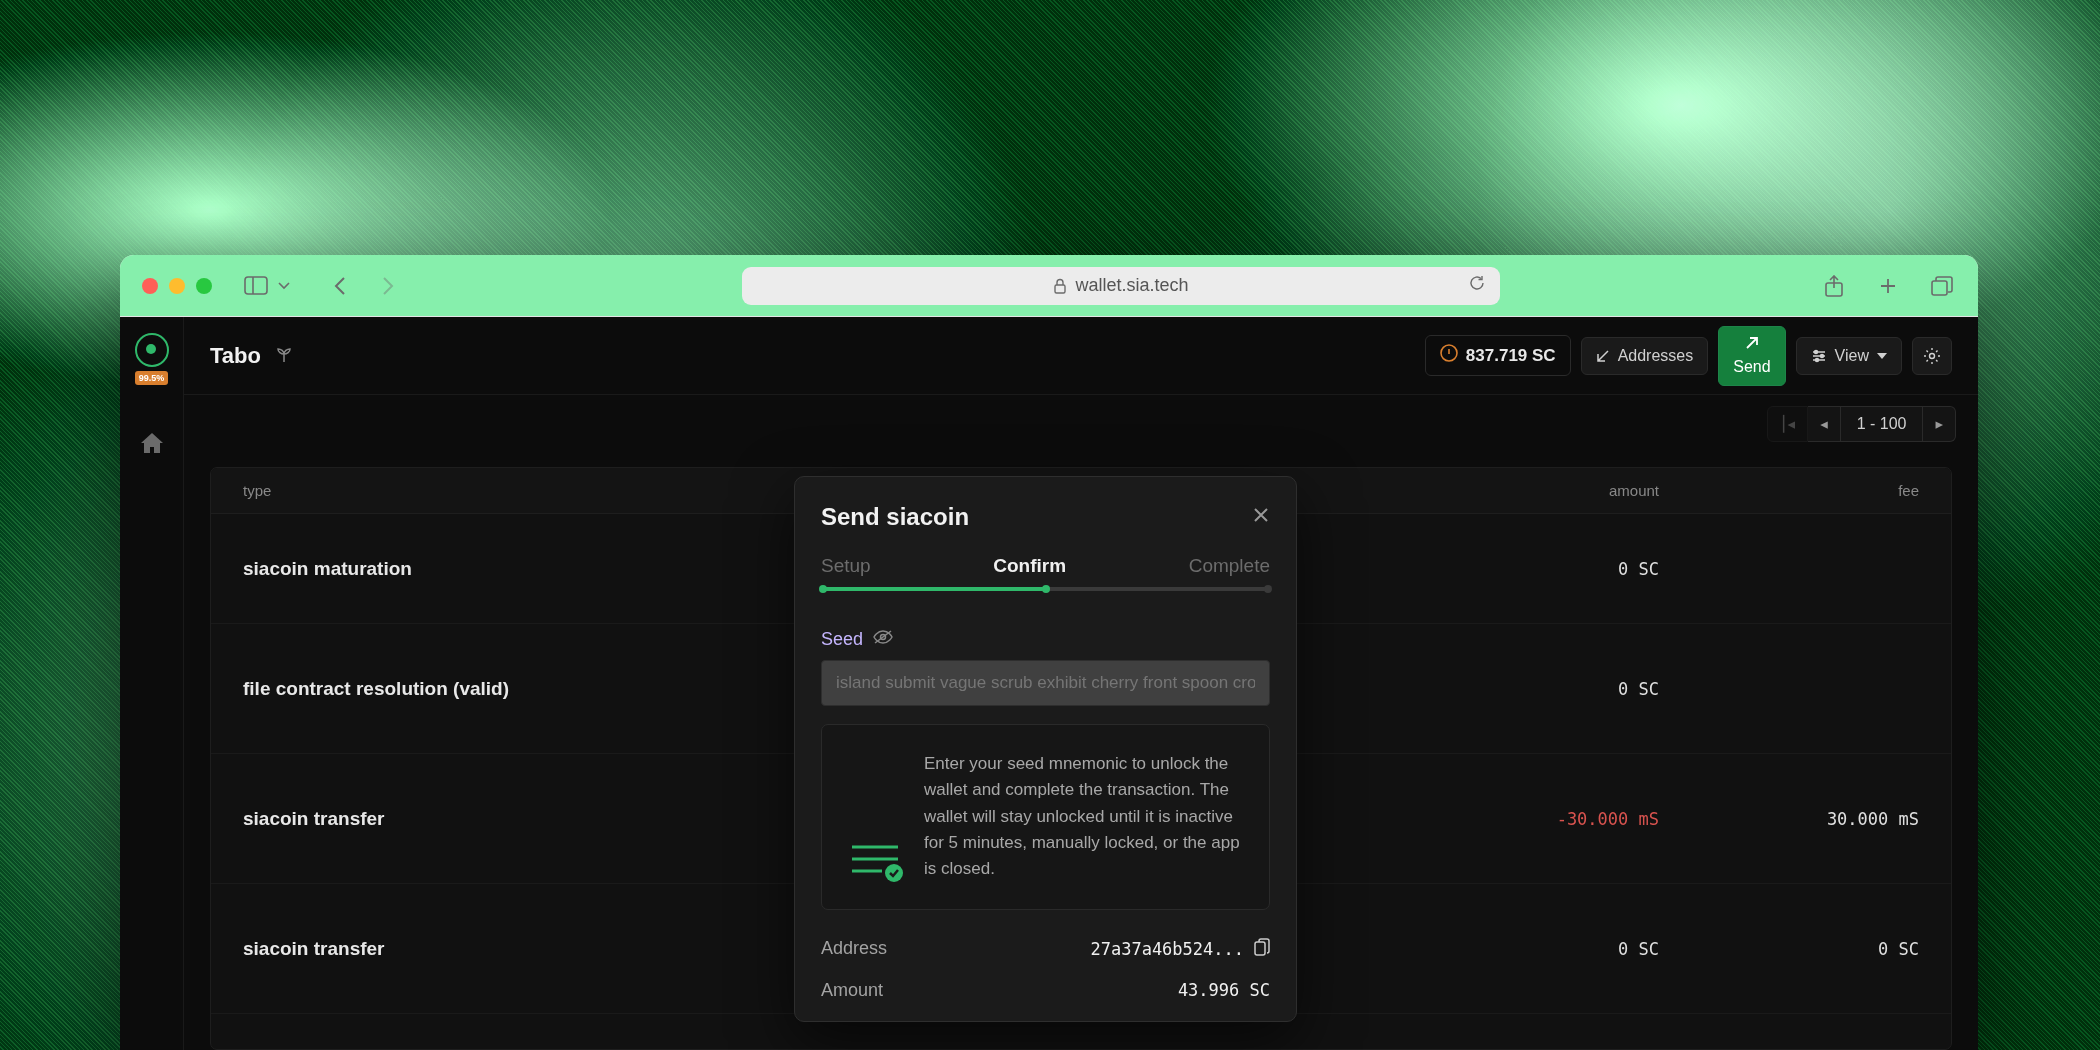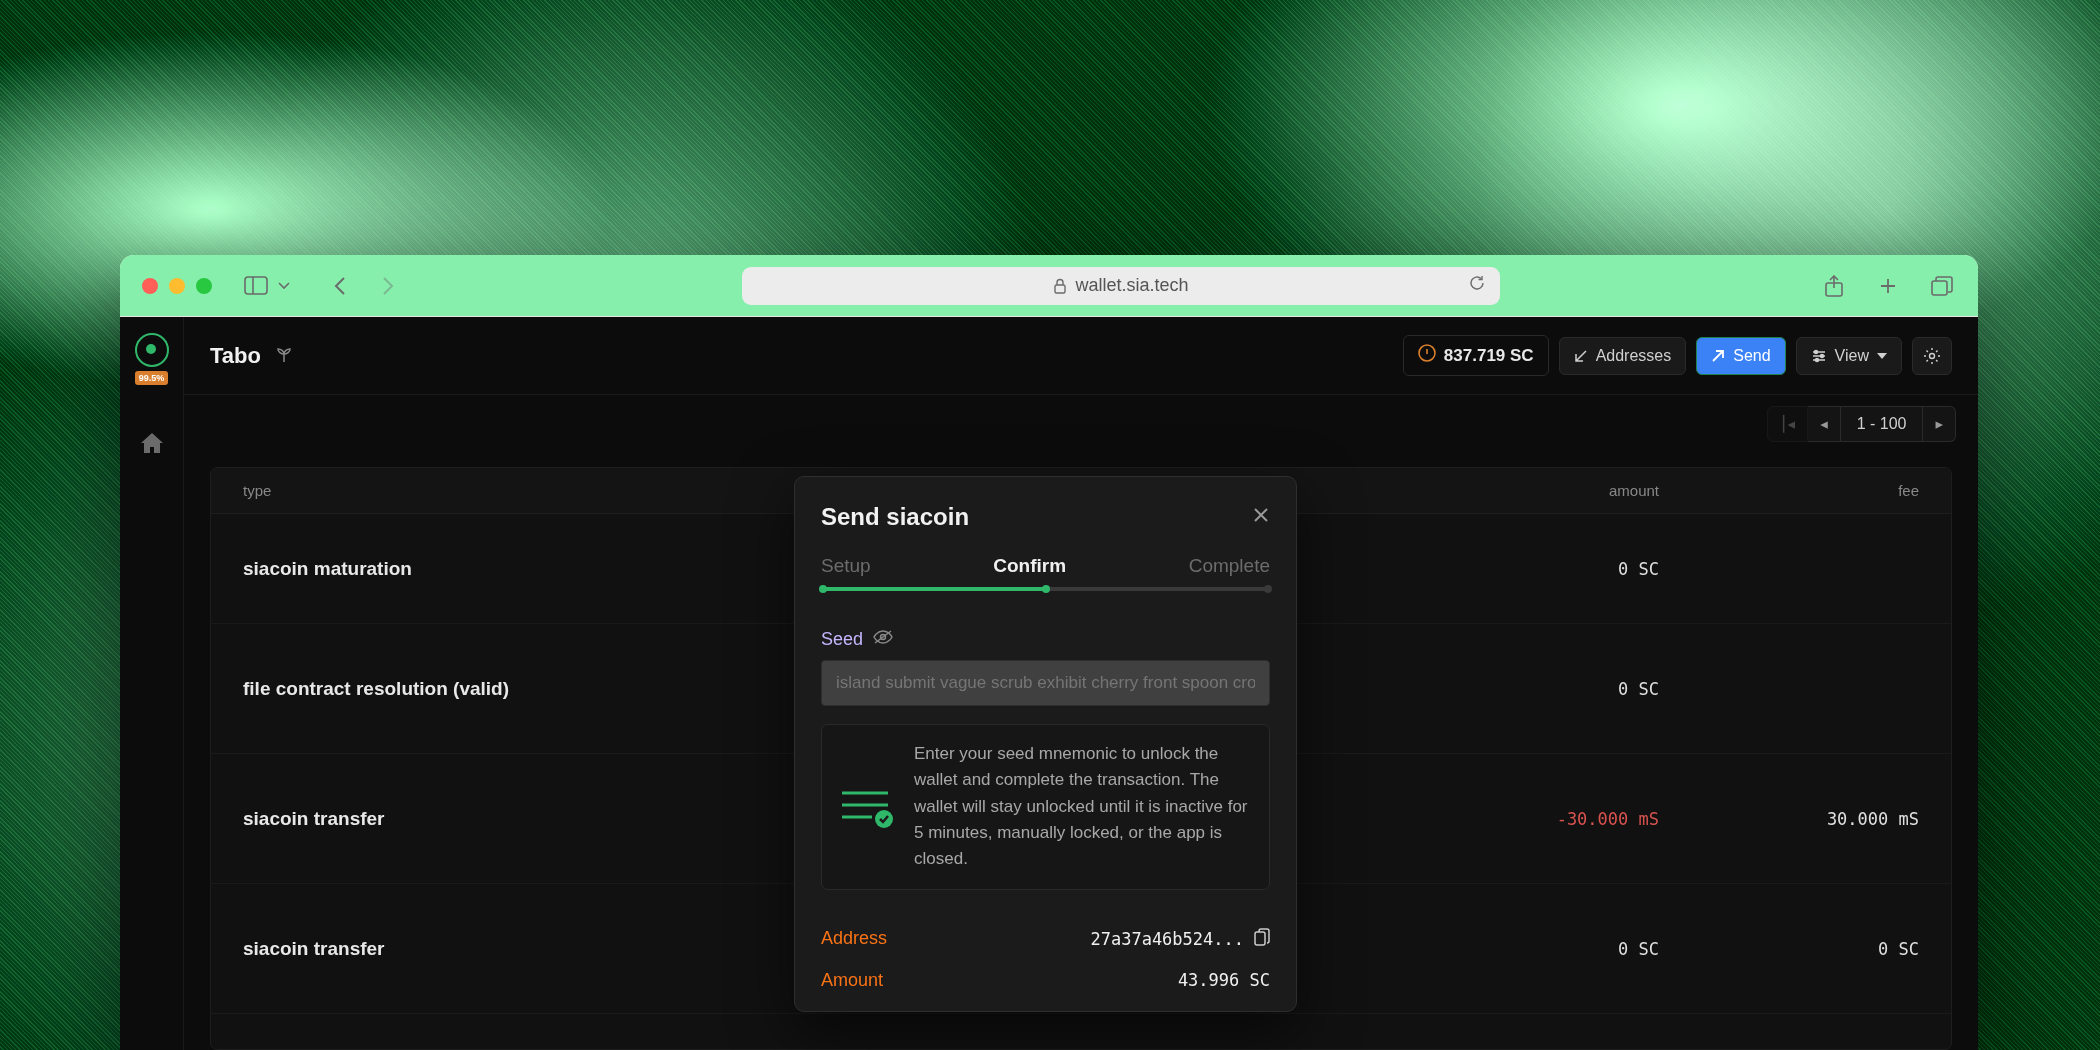--- a/index.html
+++ b/index.html
@@ -165,21 +165,21 @@
 
 .hdr-btn {
   display: flex; align-items: center; gap: 8px;
   padding: 9px 14px;
   border-radius: 6px;
   color: #d0d0d0;
   font-size: 16px;
   background: #1a1a1a;
   border: 1px solid #2a2a2a;
 }
-.hdr-btn.primary { background: #3b82f6; border-color: #1e8449; color: #fff; }
+.hdr-btn.primary { background: #15803d; border-color: #1e8449; color: #fff; flex-direction: column; }
 .hdr-btn.icon-only { padding: 9px 10px; }
 
 .pagination-bar {
   height: 58px;
   display: flex;
   align-items: center;
   justify-content: flex-end;
   padding: 0 22px;
   gap: 0;
 }
@@ -285,37 +285,38 @@
   border-radius: 4px;
   padding: 12px 14px;
   color: #9a9a9a;
   font-size: 17px;
   margin-bottom: 18px;
 }
 
 .info-box {
   display: flex;
   gap: 20px;
-  padding: 16px;
+  padding: 26px;
   border: 1px solid #2a2a2a;
   border-radius: 7px;
   background: #161616;
-  margin-bottom: 28px;
+  margin-bottom: 18px;
+  align-items: flex-end;
 }
 .info-icon-wrap { flex-shrink: 0; display: flex; align-items: center; }
 .info-text { color: #a8a8a8; font-size: 17px; line-height: 1.55; }
 
 .detail-row {
   display: flex;
   justify-content: space-between;
   align-items: center;
   padding: 10px 0;
   font-size: 18px;
 }
-.detail-label { color: #f97316; }
+.detail-label { color: #a3a3a3; }
 .detail-value { color: #f0f0f0; font-weight: 400; display: flex; align-items: center; gap: 10px; }
 .detail-value.mono { font-family: ui-monospace, "SF Mono", Menlo, monospace; }
 
 .sprout-icon { color: #888; }
 </style>
 </head>
 <body>
 
 <div class="wallpaper"></div>
 

